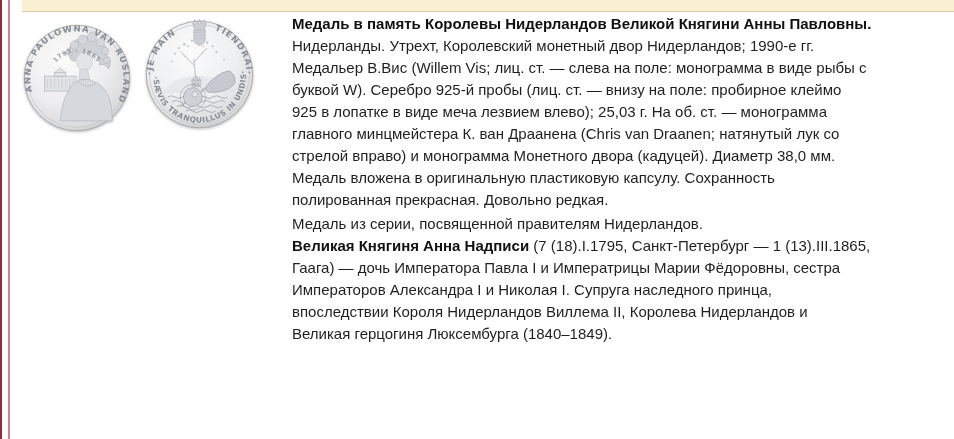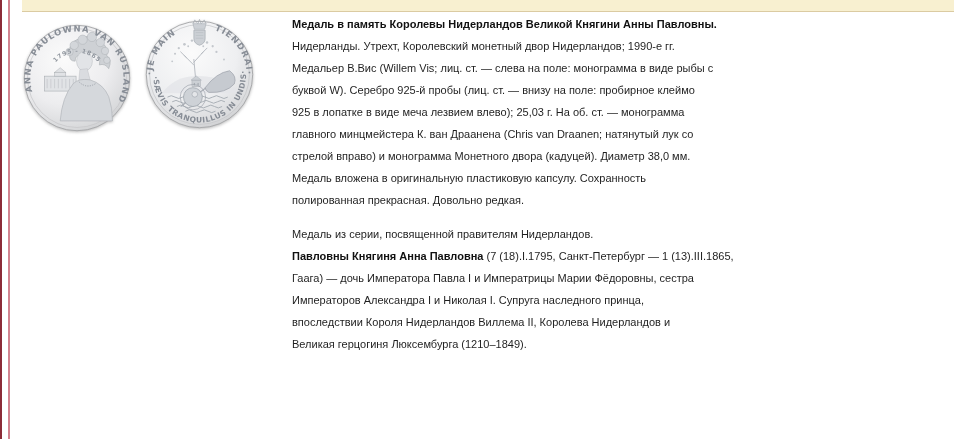--- a/index.html
+++ b/index.html
@@ -15,24 +15,24 @@
   .coin { position:absolute; filter:drop-shadow(0 1px 1.5px rgba(60,60,60,.35)); }
   #coin-obverse { left:21px; top:22px; width:112px; height:112px; }
   #coin-reverse { left:143px; top:18px; width:113px; height:113px; }
 
   .coin-legend        { font:700 9px "DejaVu Sans",sans-serif; fill:#868c95; letter-spacing:1.3px; }
   .coin-dates         { font:700 6.5px "DejaVu Sans",sans-serif; fill:#9298a0; letter-spacing:0.8px; }
   .coin-legend-bottom { font:700 8px "DejaVu Sans",sans-serif; fill:#868c95; letter-spacing:0.55px; }
 
   .description {
     position:absolute; left:292px; top:13px; width:650px;
-    font-size:11px; line-height:22px; color:#1f1f1f;
+    font-size:15px; line-height:22px; color:#1f1f1f;
   }
   .description p { margin:0; white-space:pre-line; }
-  .description p.after-gap { margin-top:12px; }
+  .description p.after-gap { margin-top:2px; }
   .description .bold, .description b { font-weight:700; color:#111; }
 </style>
 </head>
 <body>
 
 <div>
   <div class="left-line-outer"></div>
   <div class="left-line-inner"></div>
   <div class="top-bar"></div>
 
@@ -145,19 +145,19 @@
     <p class="bold">Медаль в память Королевы Нидерландов Великой Княгини Анны Павловны.</p>
     <p>Нидерланды. Утрехт, Королевский монетный двор Нидерландов; 1990-е гг.
 Медальер В.Вис (Willem Vis; лиц. ст. — слева на поле: монограмма в виде рыбы с
 буквой W). Серебро 925-й пробы (лиц. ст. — внизу на поле: пробирное клеймо
 925 в лопатке в виде меча лезвием влево); 25,03 г. На об. ст. — монограмма
 главного минцмейстера К. ван Драанена (Chris van Draanen; натянутый лук со
 стрелой вправо) и монограмма Монетного двора (кадуцей). Диаметр 38,0 мм.
 Медаль вложена в оригинальную пластиковую капсулу. Сохранность
 полированная прекрасная. Довольно редкая.</p>
     <p class="after-gap">Медаль из серии, посвященной правителям Нидерландов.</p>
-    <p><b>Павловны Княгиня Анна Павловна</b><span> (7 (18).I.1795, Санкт-Петербург — 1 (13).III.1865,
+    <p><b>Великая Княгиня Анна Надписи</b><span> (7 (18).I.1795, Санкт-Петербург — 1 (13).III.1865,
 Гаага) — дочь Императора Павла I и Императрицы Марии Фёдоровны, сестра
 Императоров Александра I и Николая I. Супруга наследного принца,
 впоследствии Короля Нидерландов Виллема II, Королева Нидерландов и
-Великая герцогиня Люксембурга (1210–1849).</span></p>
+Великая герцогиня Люксембурга (1840–1849).</span></p>
   </div>
 </div>
 
 </body></html>

